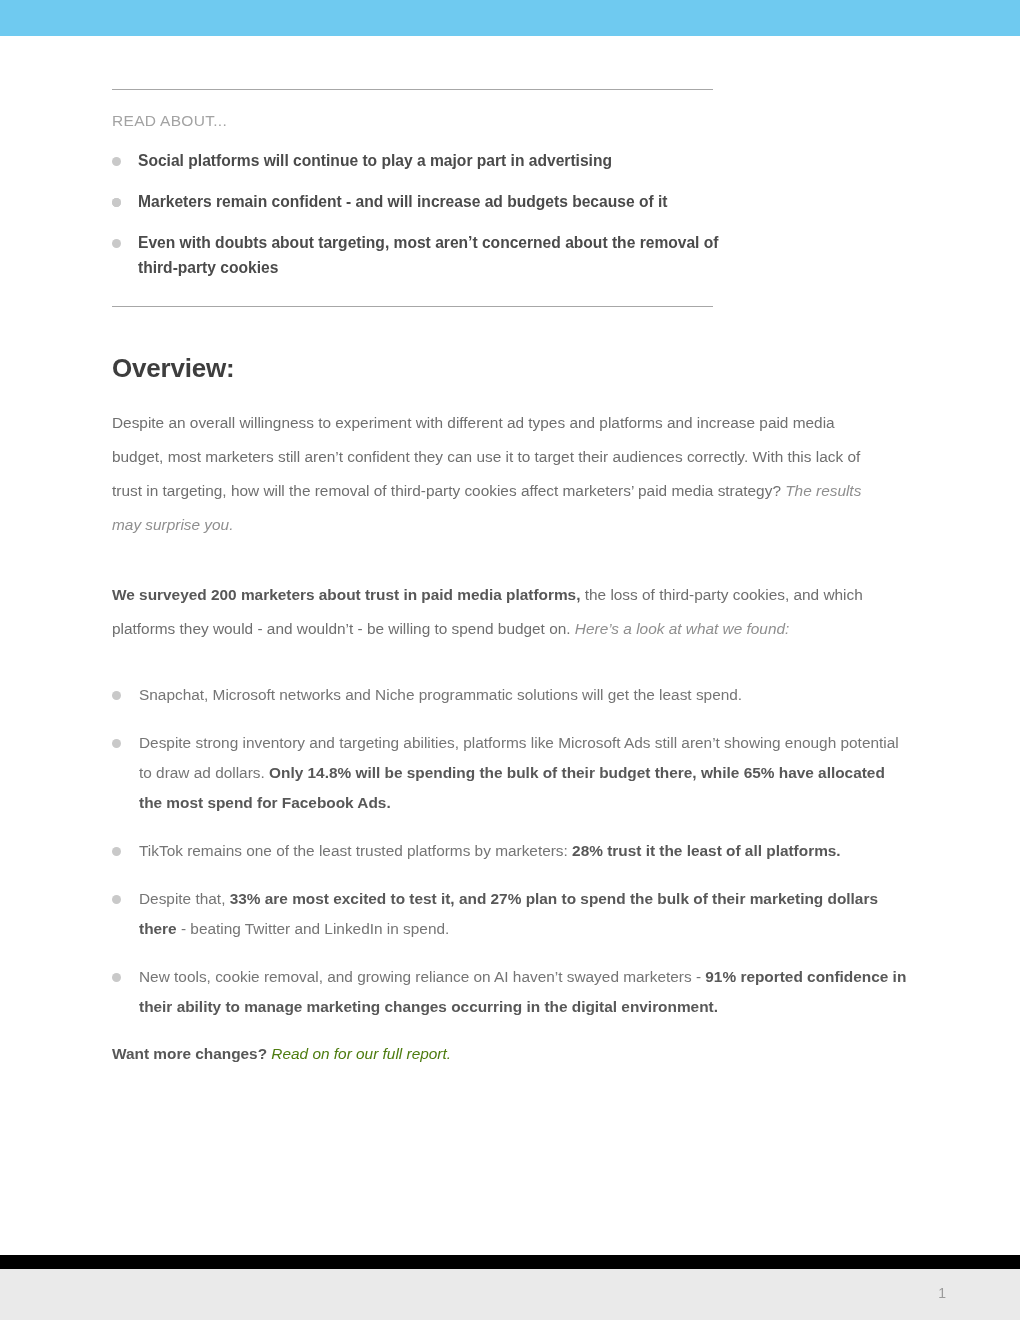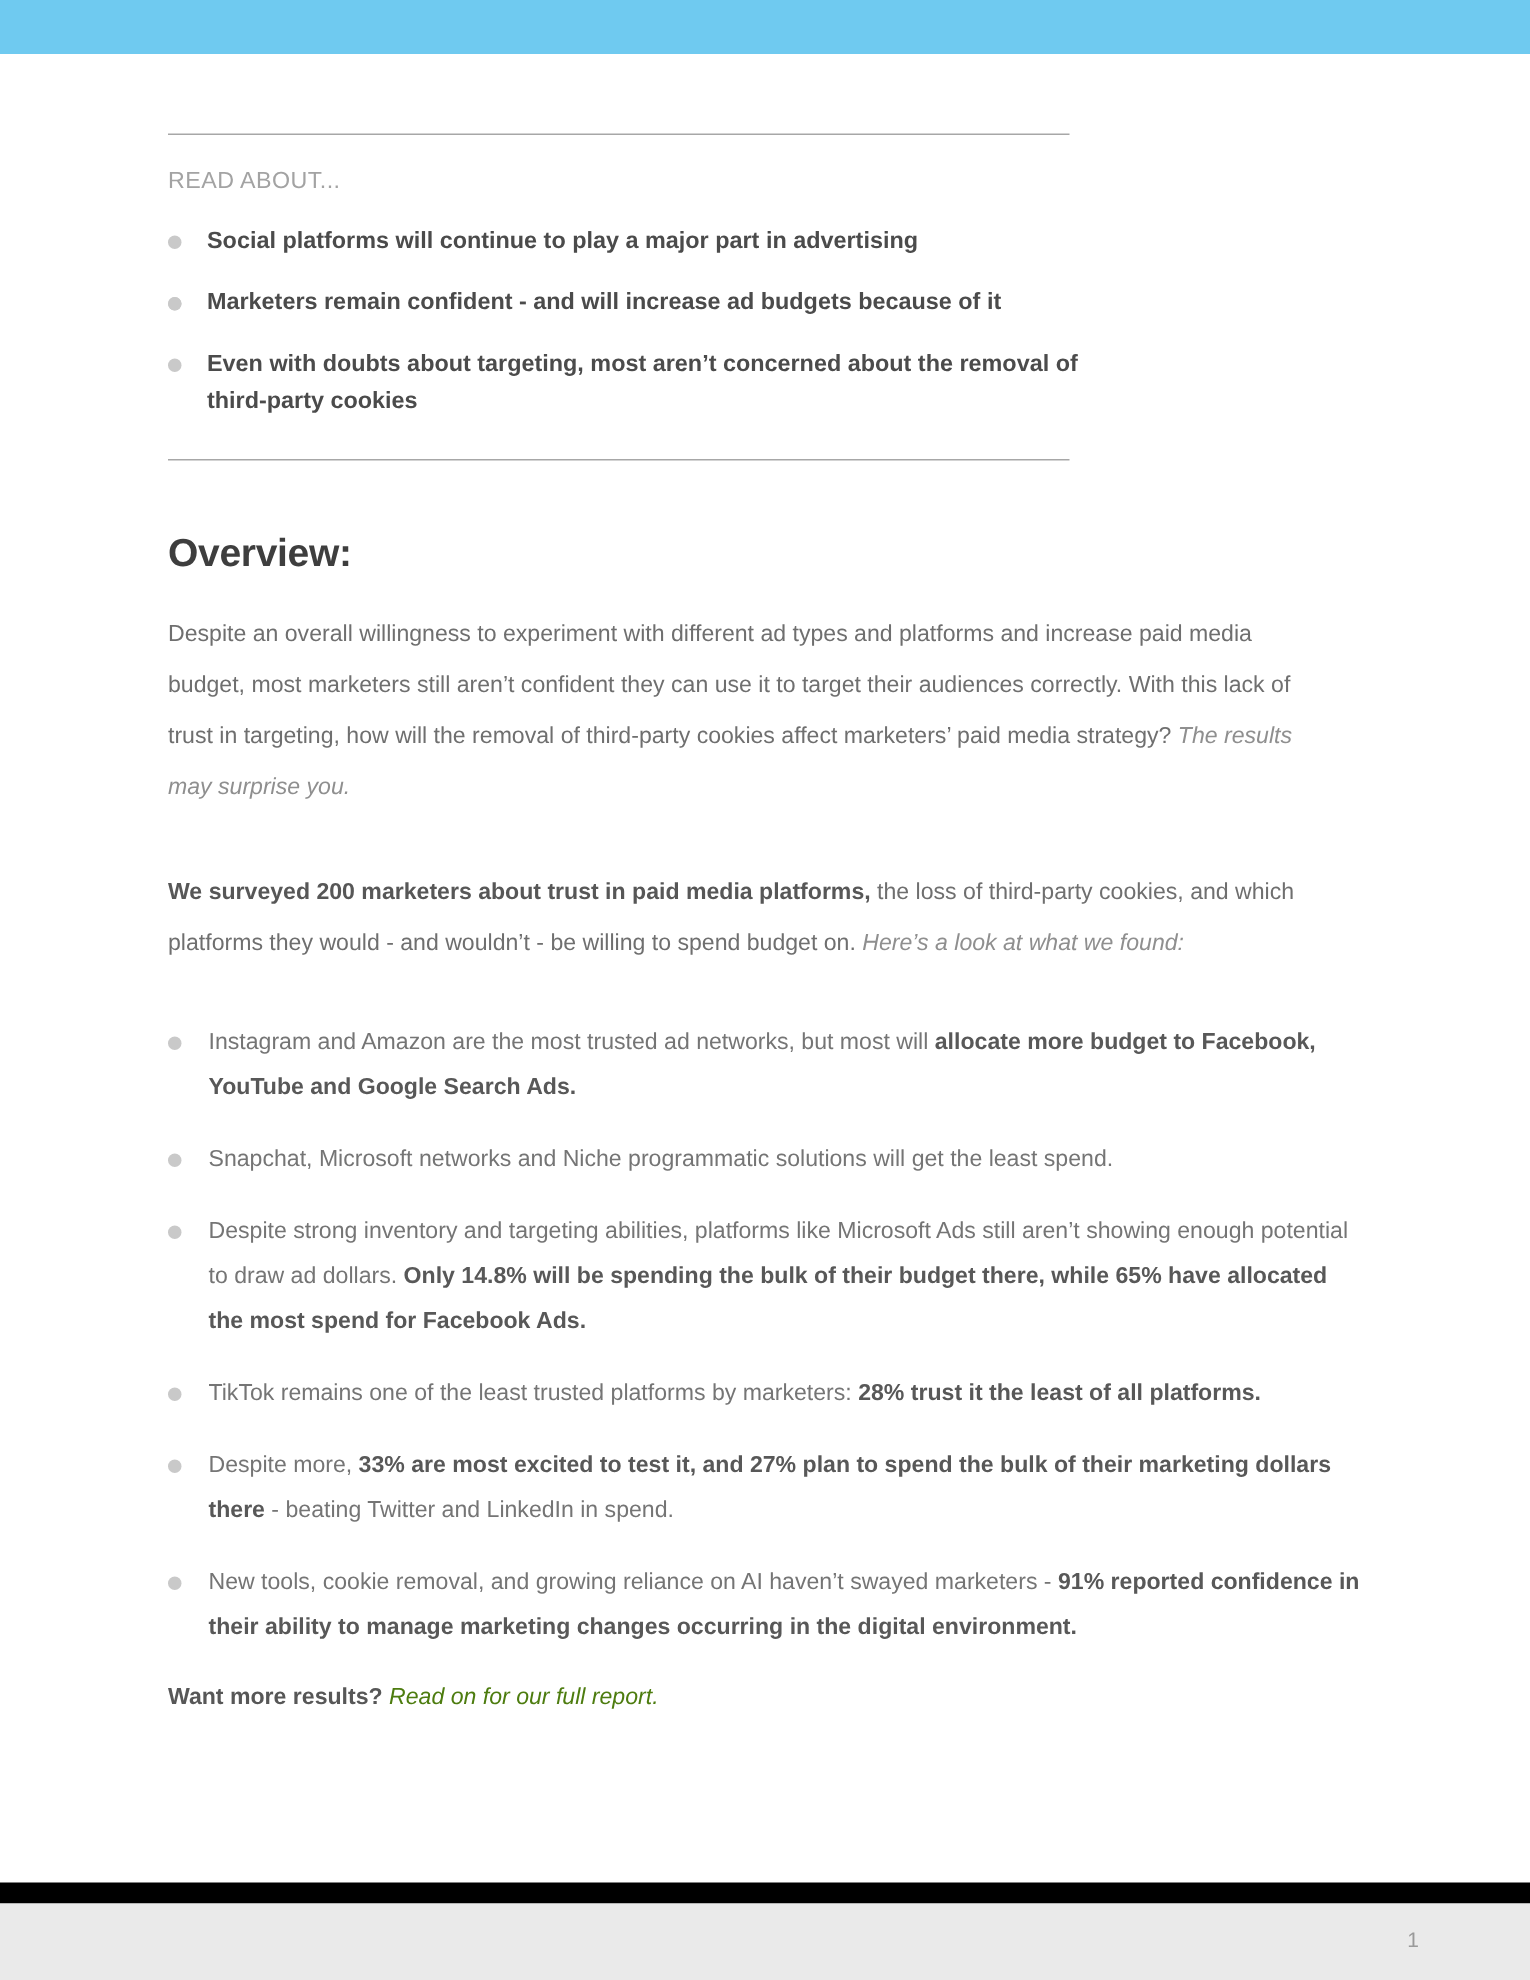--- a/index.html
+++ b/index.html
@@ -201,46 +201,42 @@
       <span>Despite an overall willingness to experiment with different ad types and platforms and increase paid media budget, most marketers still aren’t confident they can use it to target their audiences correctly. With this lack of trust in targeting, how will the removal of third-party cookies affect marketers’ paid media strategy? </span><em>The results may surprise you.</em>
     </p>
 
     <p class="para second">
       <strong>We surveyed 200 marketers about trust in paid media platforms,</strong><span> the loss of third-party cookies, and which platforms they would - and wouldn’t - be willing to spend budget on. </span><em>Here’s a look at what we found:</em>
     </p>
 
     <ul class="findings">
       <li>
         <span class="bullet-dot"></span>
-        <span>Instagram and Amazon are the most trusted ad networks, but most will </span><strong>allocate more budget to Facebook, YouTube and Google Search Ads.</strong><span></span>
-      </li>
-      <li>
-        <span class="bullet-dot"></span>
         <span>Snapchat, Microsoft networks and Niche programmatic solutions will get the least spend.</span><strong></strong><span></span>
       </li>
       <li>
         <span class="bullet-dot"></span>
         <span>Despite strong inventory and targeting abilities, platforms like Microsoft Ads still aren’t showing enough potential to draw ad dollars. </span><strong>Only 14.8% will be spending the bulk of their budget there, while 65% have allocated the most spend for Facebook Ads.</strong><span></span>
       </li>
       <li>
         <span class="bullet-dot"></span>
         <span>TikTok remains one of the least trusted platforms by marketers: </span><strong>28% trust it the least of all platforms.</strong><span></span>
       </li>
       <li>
         <span class="bullet-dot"></span>
-        <span>Despite more, </span><strong>33% are most excited to test it, and 27% plan to spend the bulk of their marketing dollars there</strong><span> - beating Twitter and LinkedIn in spend.</span>
+        <span>Despite that, </span><strong>33% are most excited to test it, and 27% plan to spend the bulk of their marketing dollars there</strong><span> - beating Twitter and LinkedIn in spend.</span>
       </li>
       <li>
         <span class="bullet-dot"></span>
         <span>New tools, cookie removal, and growing reliance on AI haven’t swayed marketers - </span><strong>91% reported confidence in their ability to manage marketing changes occurring in the digital environment.</strong><span></span>
       </li>
     </ul>
 
     <p class="closing">
-      <strong>Want more results?</strong><em> Read on for our full report.</em>
+      <strong>Want more changes?</strong><em> Read on for our full report.</em>
     </p>
 
   </div>
 </div>
 
 <div class="footer-bar"></div>
 <div class="footer-area"></div>
 <div class="page-number">1</div>
 
 </body></html>

